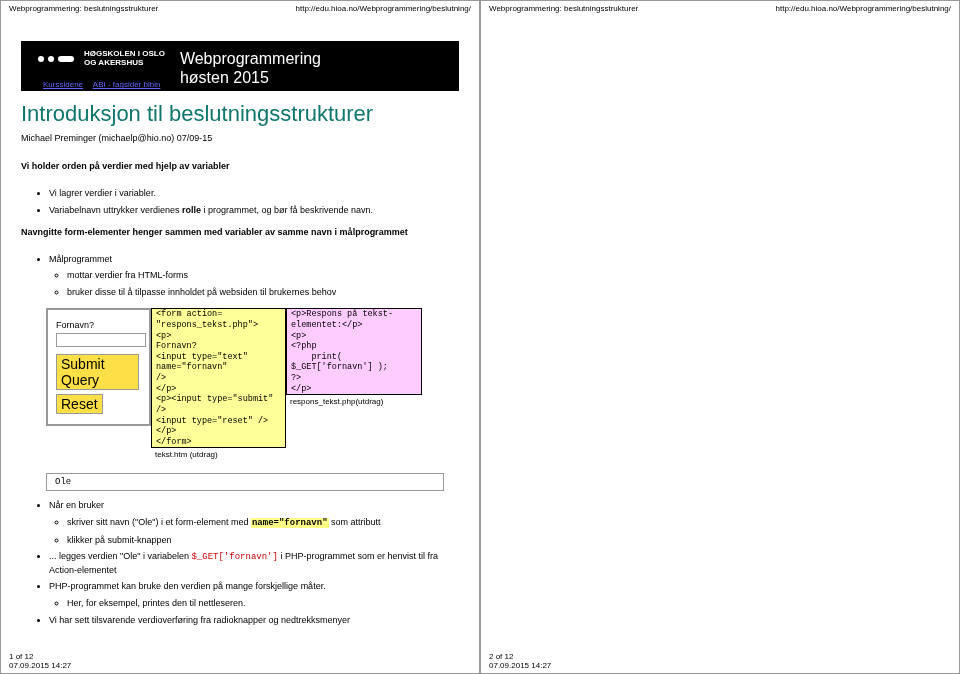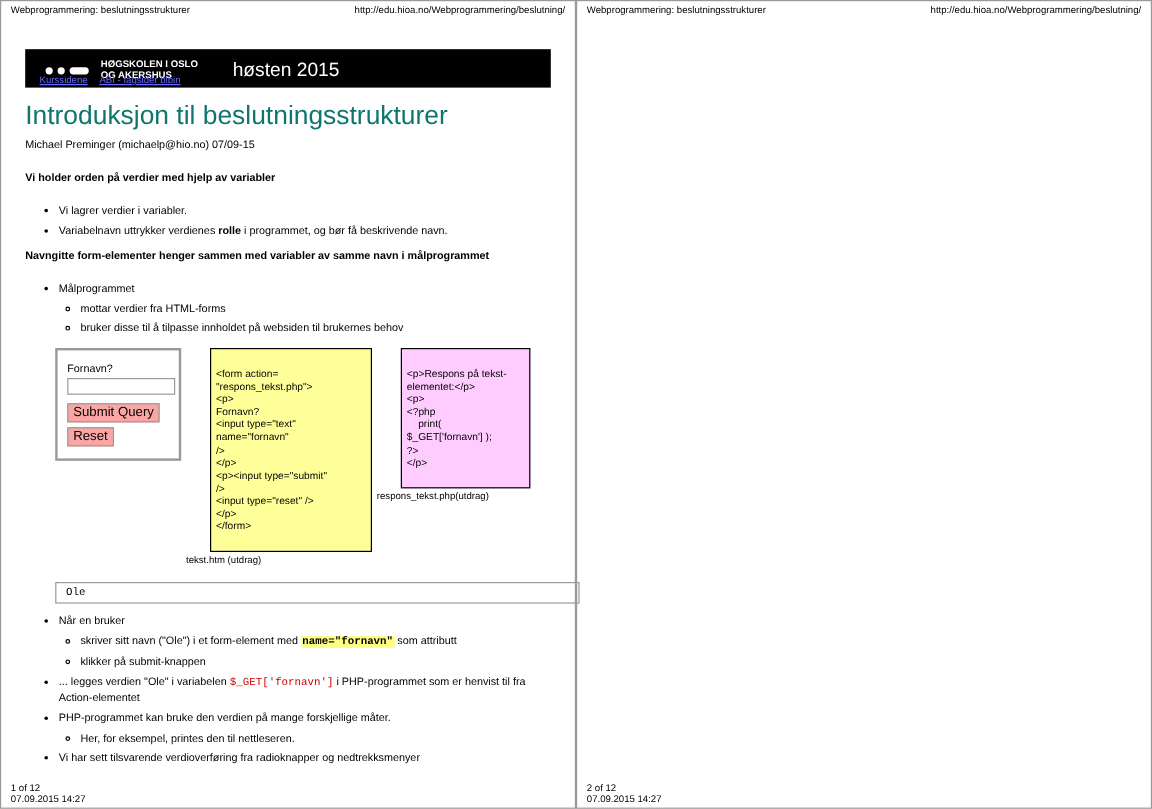--- a/index.html
+++ b/index.html
@@ -36,21 +36,21 @@
   .content {
     padding: 10px 20px;
   }
   .banner {
     background: #000;
     color: #fff;
     padding: 8px 24px 4px 12px;
     margin-top: 15px;
     display: flex;
     align-items: flex-start;
-    gap: 29px;
+    gap: 15px;
     position: relative;
   }
   .banner-logo {
     display: flex;
     align-items: center;
     gap: 6px;
   }
   .logo-glyph {
     width: 45px;
     height: 20px;
@@ -66,21 +66,21 @@
   }
   .banner-title {
     color: #fff;
     font-size: 16px;
     font-weight: normal;
     line-height: 1.2;
   }
   .banner-nav {
     position: absolute;
     bottom: 2px;
-    left: 12px;
+    left: 22px;
     font-size: 8px;
   }
   .banner-nav a { color: #66f; text-decoration: underline; margin-right: 8px; }
   h1.intro {
     font-size: 22px;
     font-family: Liberation Sans, sans-serif;
     font-weight: normal;
     margin: 10px 0 6px 0;
     color: #0f766e;
   }
@@ -116,48 +116,47 @@
   }
   .form-input {
     border: 1px solid #999;
     width: 90px;
     height: 14px;
     margin: 3px 0;
     display: block;
   }
   .form-btn {
     border: 1px solid #999;
-    background: #fca5a5;
-    font-size: 11px;
+    background: #fde047;
+    font-size: 14px;
     padding: 1px 4px;
     margin-top: 4px;
     margin-right: 2px;
     display: inline-block;
   }
   .code-col {
     border: 1px solid #000;
-    padding: 15px 4px;
-    font-family: Liberation Sans, sans-serif;
+    padding: 0 4px;
+    font-family: Liberation Mono, monospace;
     font-size: 8.5px;
     line-height: 1.25;
     white-space: pre;
-    margin-left: 24px;
   }
   .html-code { background: #ffff99; width: 135px; }
-  .php-code { background: #ffccff; width: 108px; }
+  .php-code { background: #ffccff; width: 136px; }
   .code-caption {
     font-size: 8px;
     text-align: left;
     padding: 2px 0 0 4px;
   }
   .ole-box {
     border: 1px solid #999;
     padding: 3px 8px;
     margin: 14px 0 8px 25px;
-    width: 437px;
+    width: 398px;
     font-family: "Courier New", monospace;
     font-size: 9px;
   }
   .hl-name { background: #ff8; font-family: "Courier New", monospace; padding: 0 1px; }
   .hl-get { color: #c00; font-family: "Courier New", monospace; }
   .col-wrap { display: flex; flex-direction: column; }
 </style>
 </head>
 <body>
 
@@ -178,20 +177,21 @@
               <rect x="25" y="6" width="16" height="6" rx="3"></rect>
             </g>
           </svg>
         </span>
         <div class="logo-text">
           <div>HØGSKOLEN I OSLO</div>
           <div>OG AKERSHUS</div>
         </div>
       </div>
       <div class="banner-title">
+        <div>Webprogrammering</div>
         <div>høsten 2015</div>
       </div>
       <div class="banner-nav">
         <a href="#">Kurssidene</a>
         <a href="#">ABI - fagsider bibin</a>
       </div>
     </div>
 
     <h1 class="intro">Introduksjon til beslutningsstrukturer</h1>
     <p class="author">Michael Preminger (michaelp@hio.no) 07/09-15</p>

